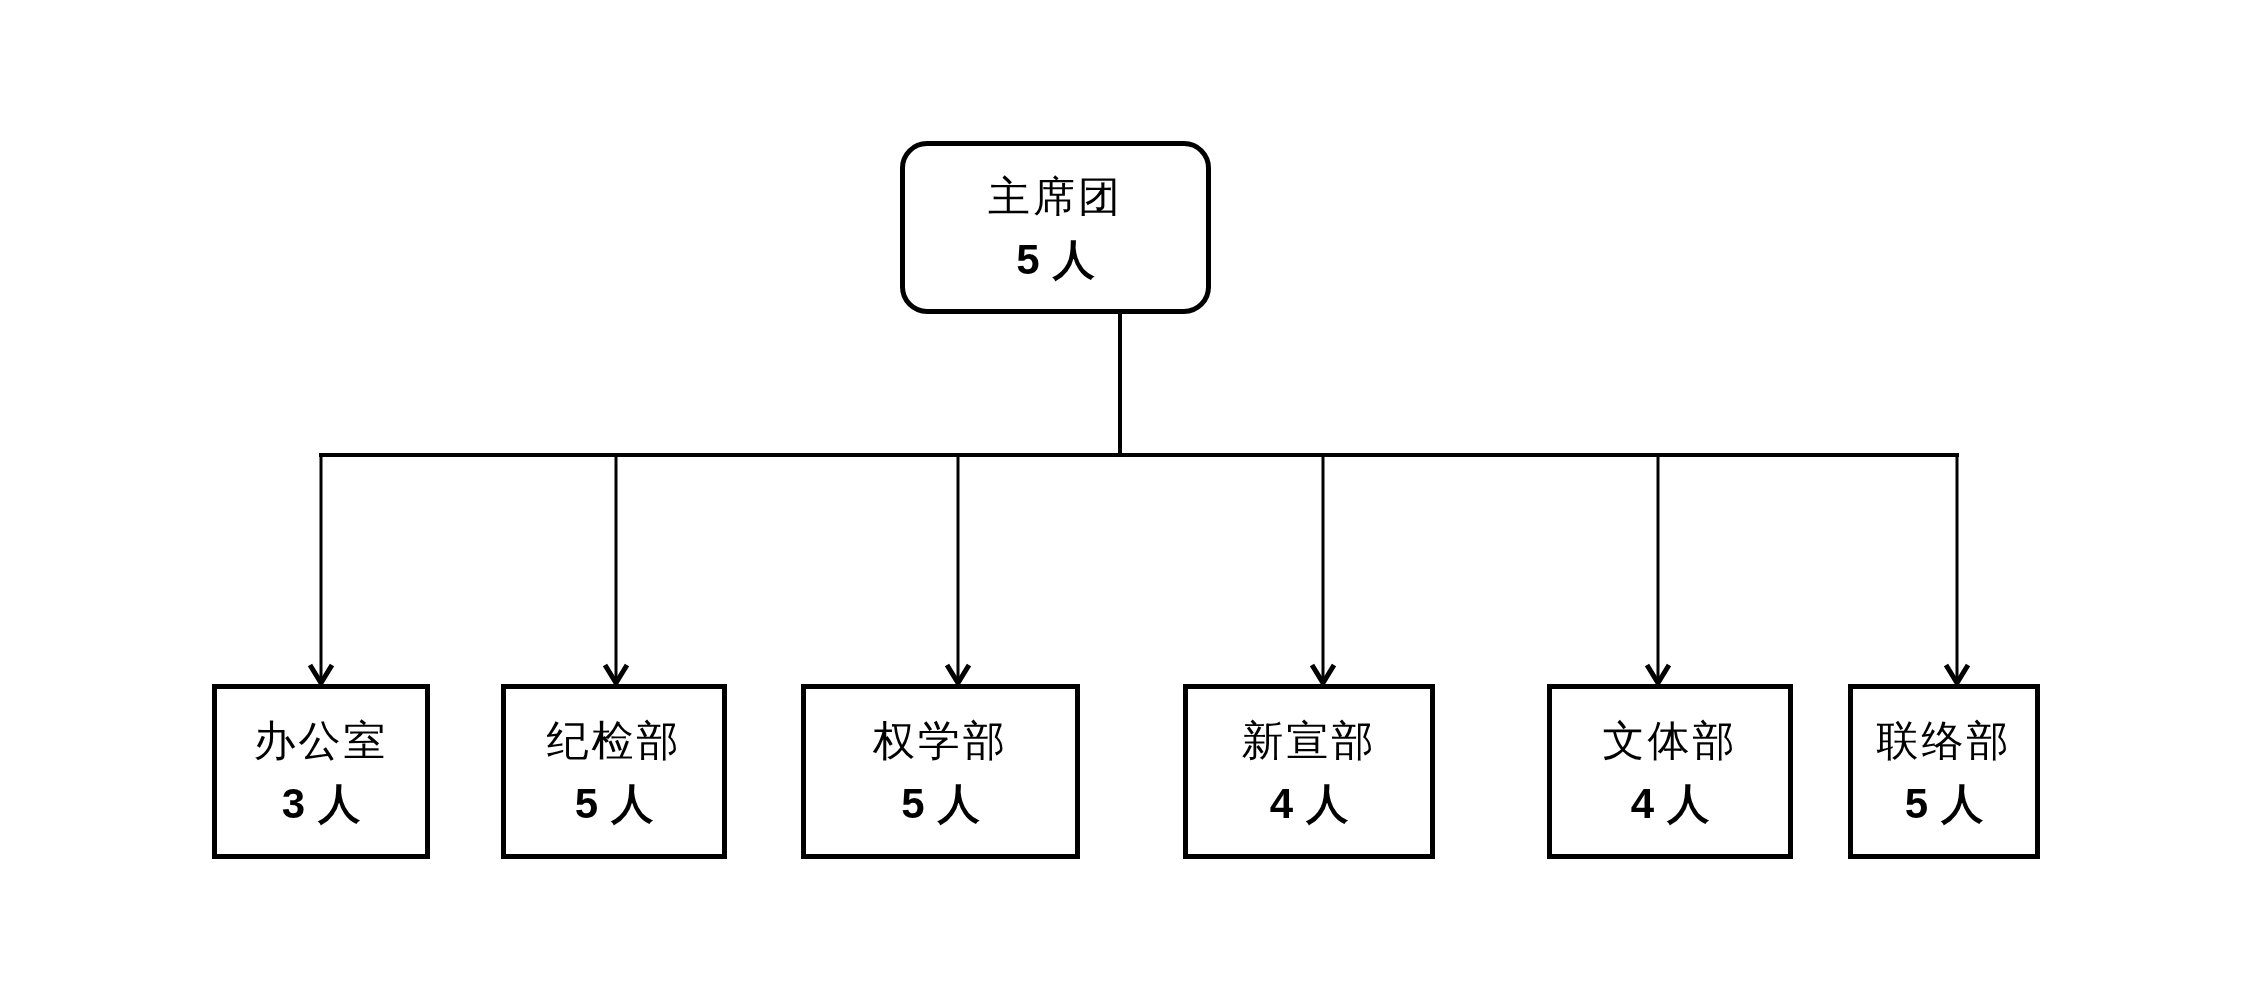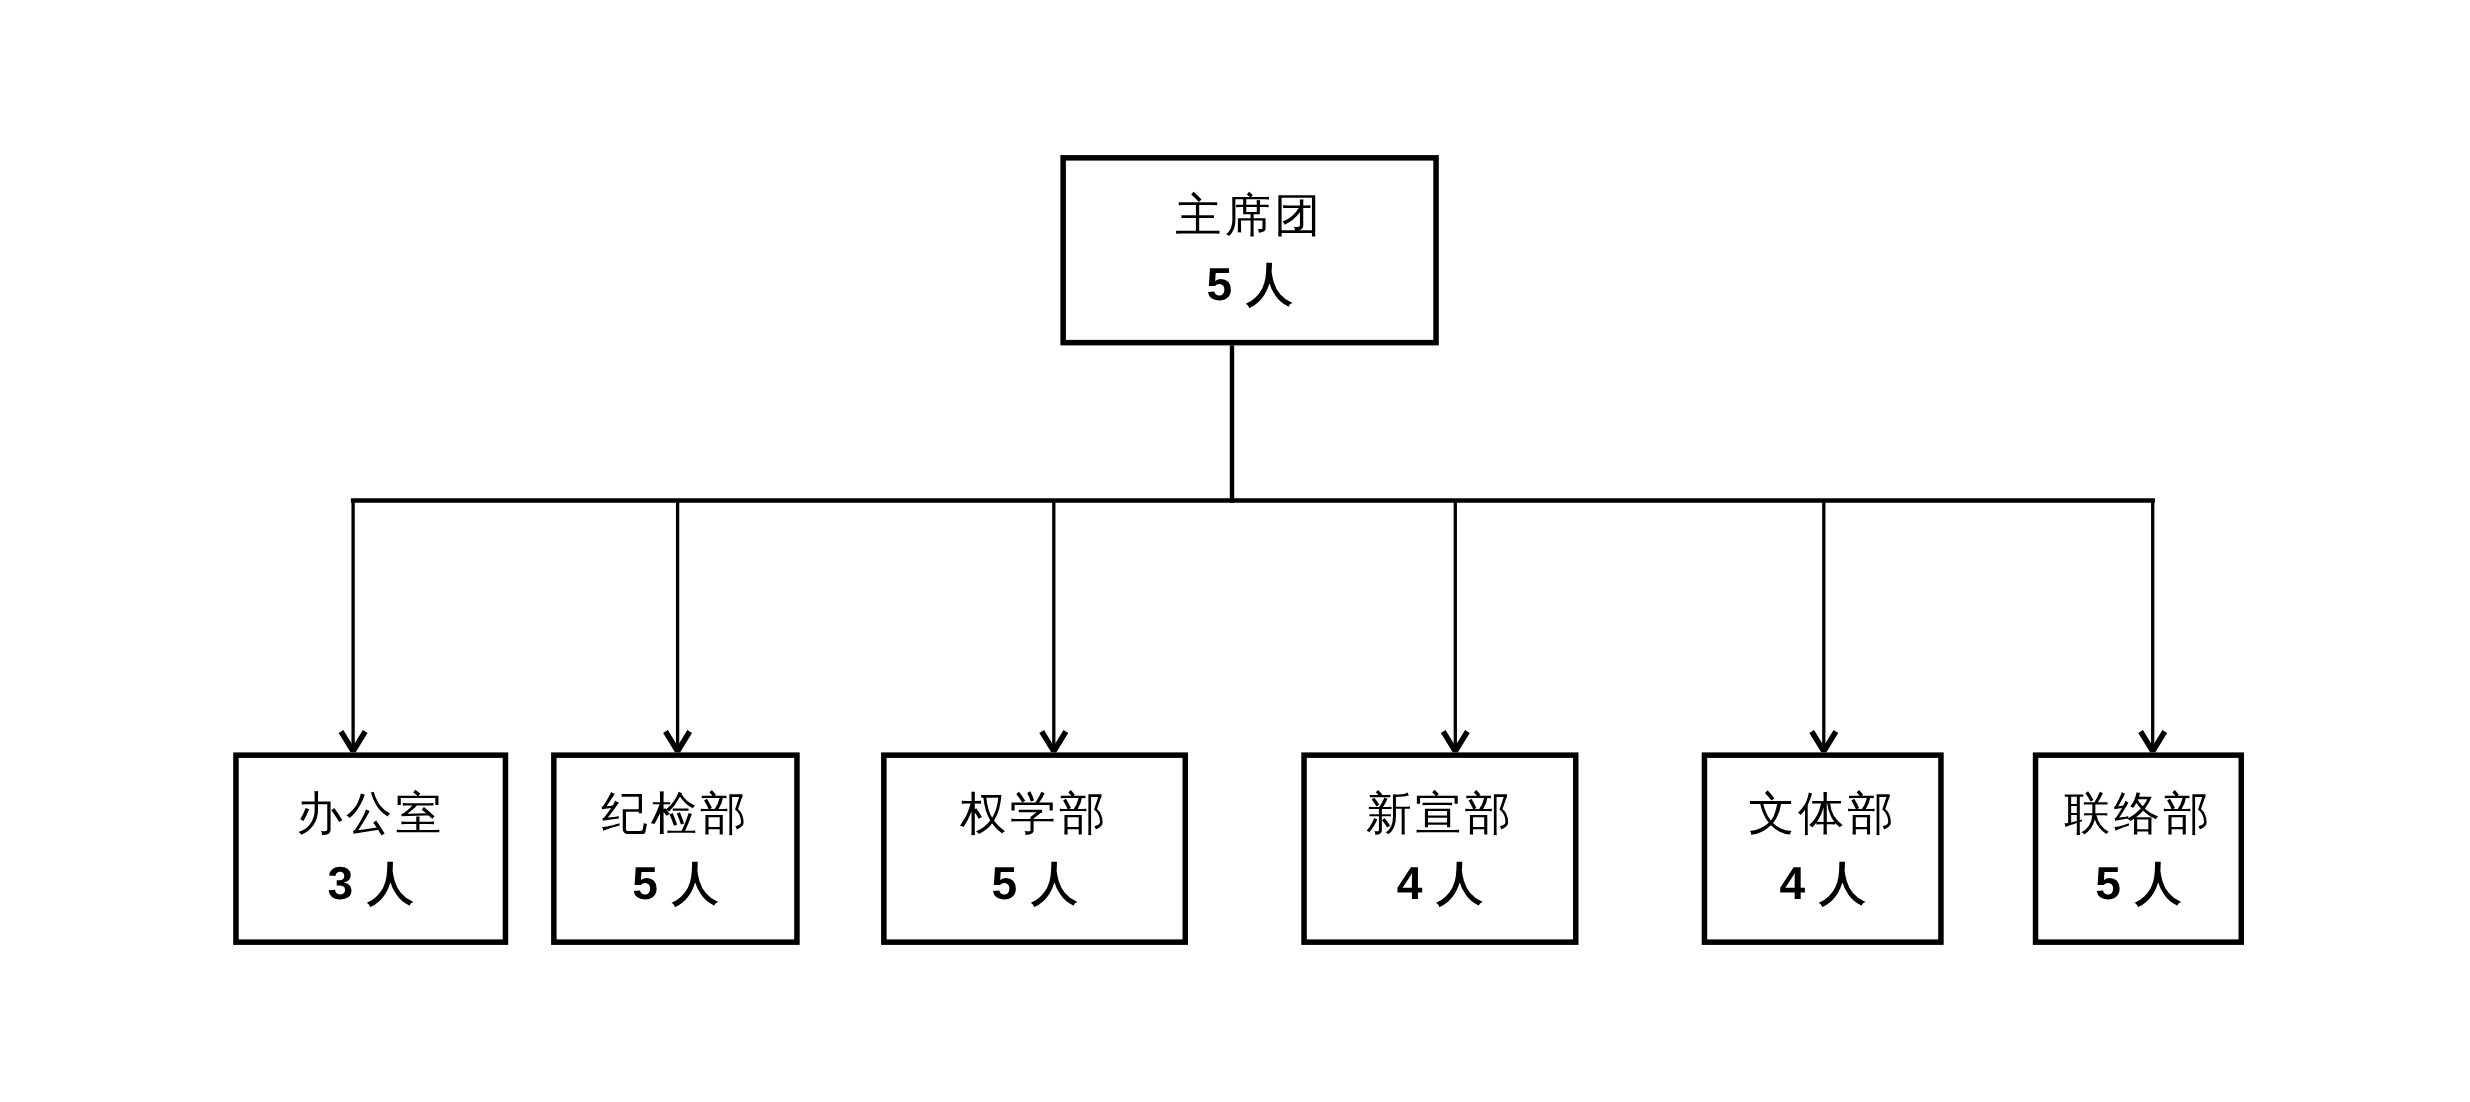--- a/index.html
+++ b/index.html
@@ -61,28 +61,28 @@
     font-size: 42px;
     font-weight: bold;
   }
   .box .count .unit {
     font-family: "Liberation Serif", "DejaVu Serif", serif;
     font-size: 42px;
     font-weight: bold;
     margin-left: 13px;
   }
   
-  .box.root  { left: 964px;  top: 141px; width: 344px; height: 173px; }
+  .box.root  { left: 900px;  top: 141px; width: 311px; height: 173px; border-radius: 27px; }
   
   .box.dept  { top: 684px; height: 175px; }
-  .box.dept0 { left: 212px;  width: 250px; }
+  .box.dept0 { left: 212px;  width: 218px; }
   .box.dept1 { left: 501px;  width: 226px; }
   .box.dept2 { left: 801px;  width: 279px; }
   .box.dept3 { left: 1183px; width: 252px; }
-  .box.dept4 { left: 1547px; width: 220px; }
+  .box.dept4 { left: 1547px; width: 246px; }
   .box.dept5 { left: 1848px; width: 192px; }
 </style>
 </head>
 <body>
 
 <div class="canvas">
 
   <svg class="connectors" viewBox="0 0 2245 1002" xmlns="http://www.w3.org/2000/svg">
 
     <line class="stem" x1="1120" y1="311" x2="1120" y2="457"></line>

